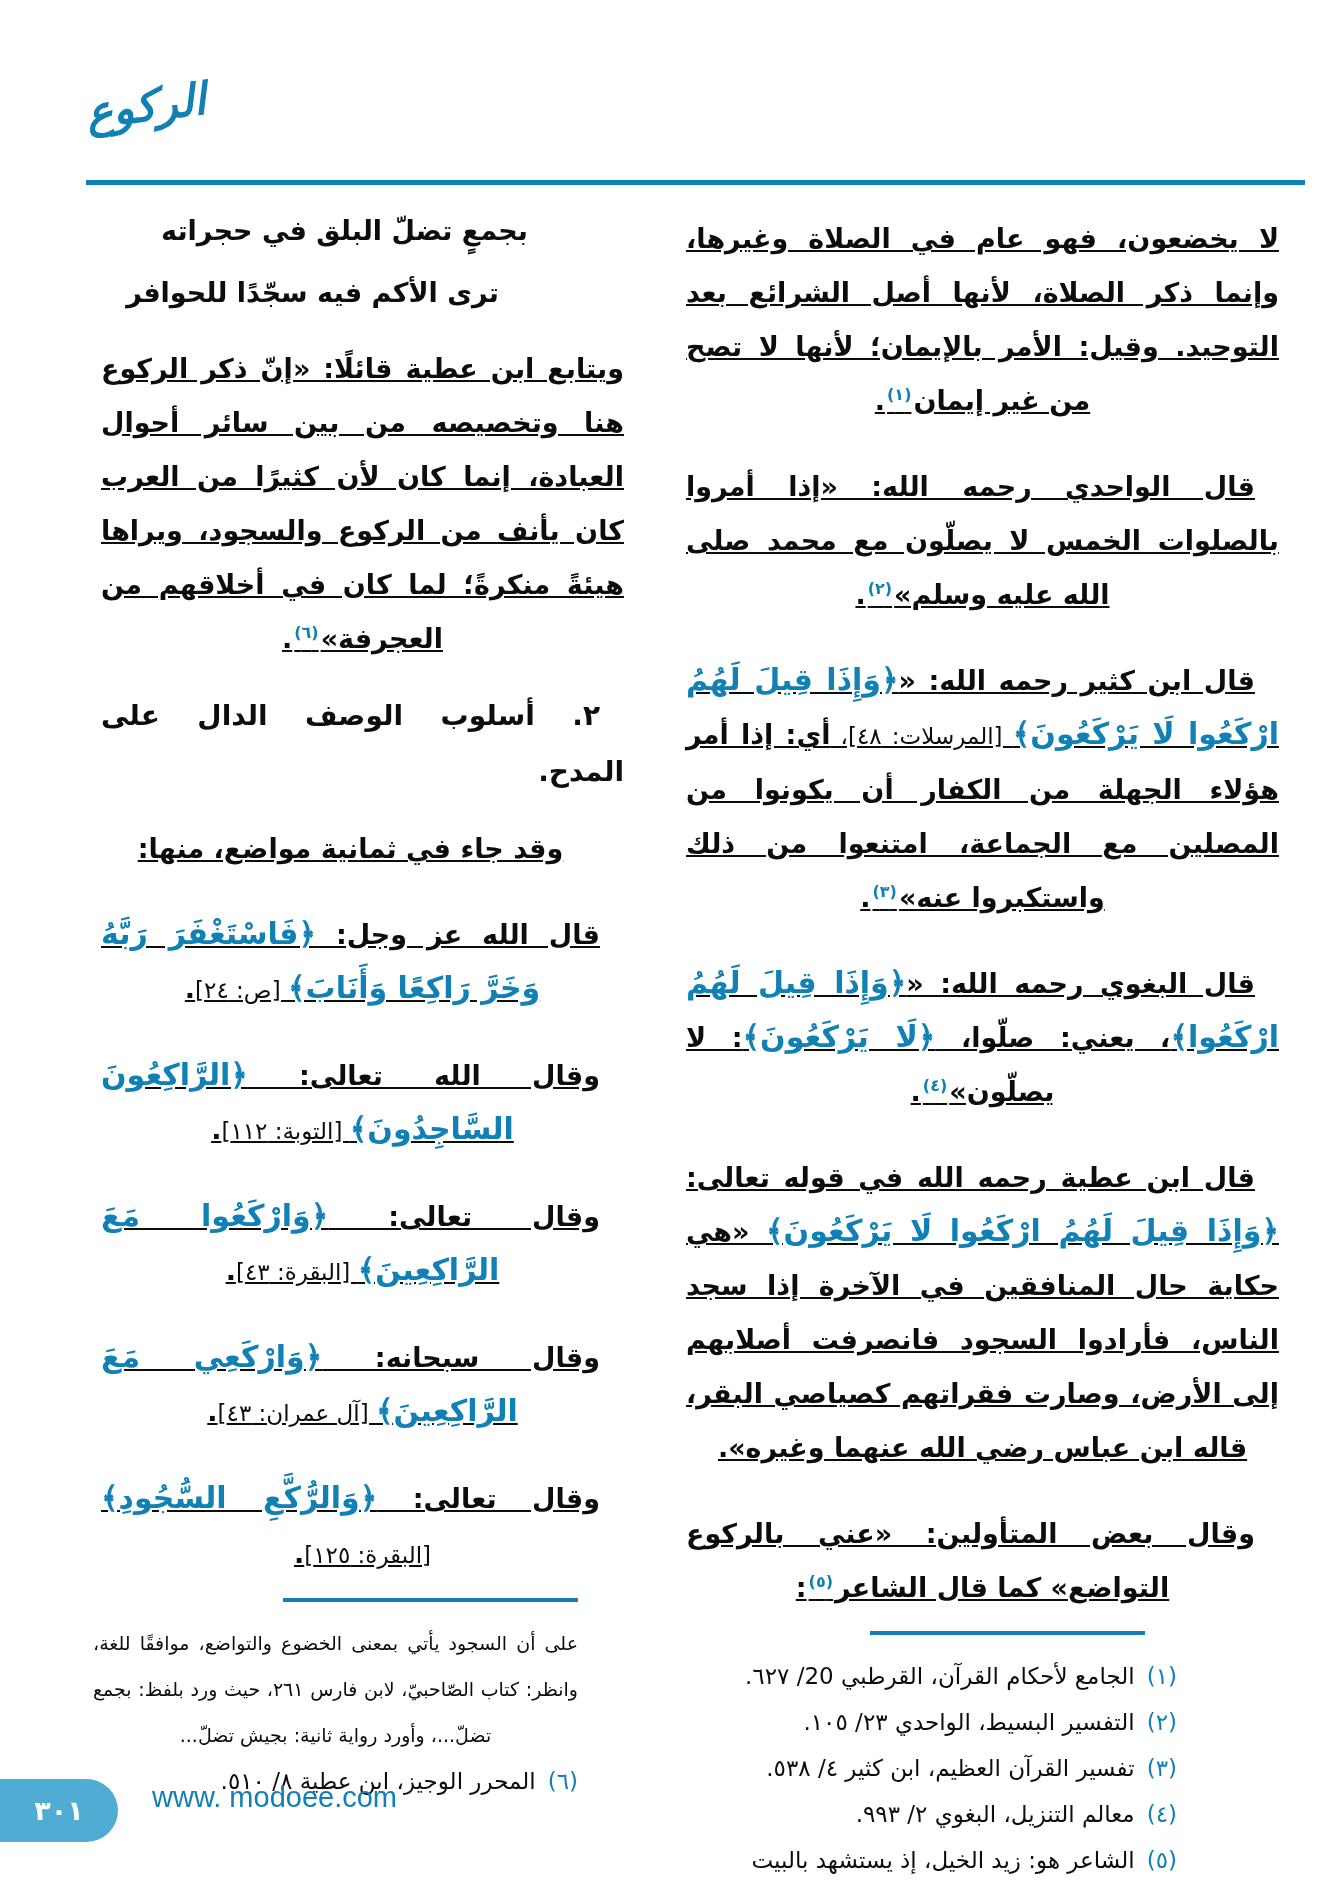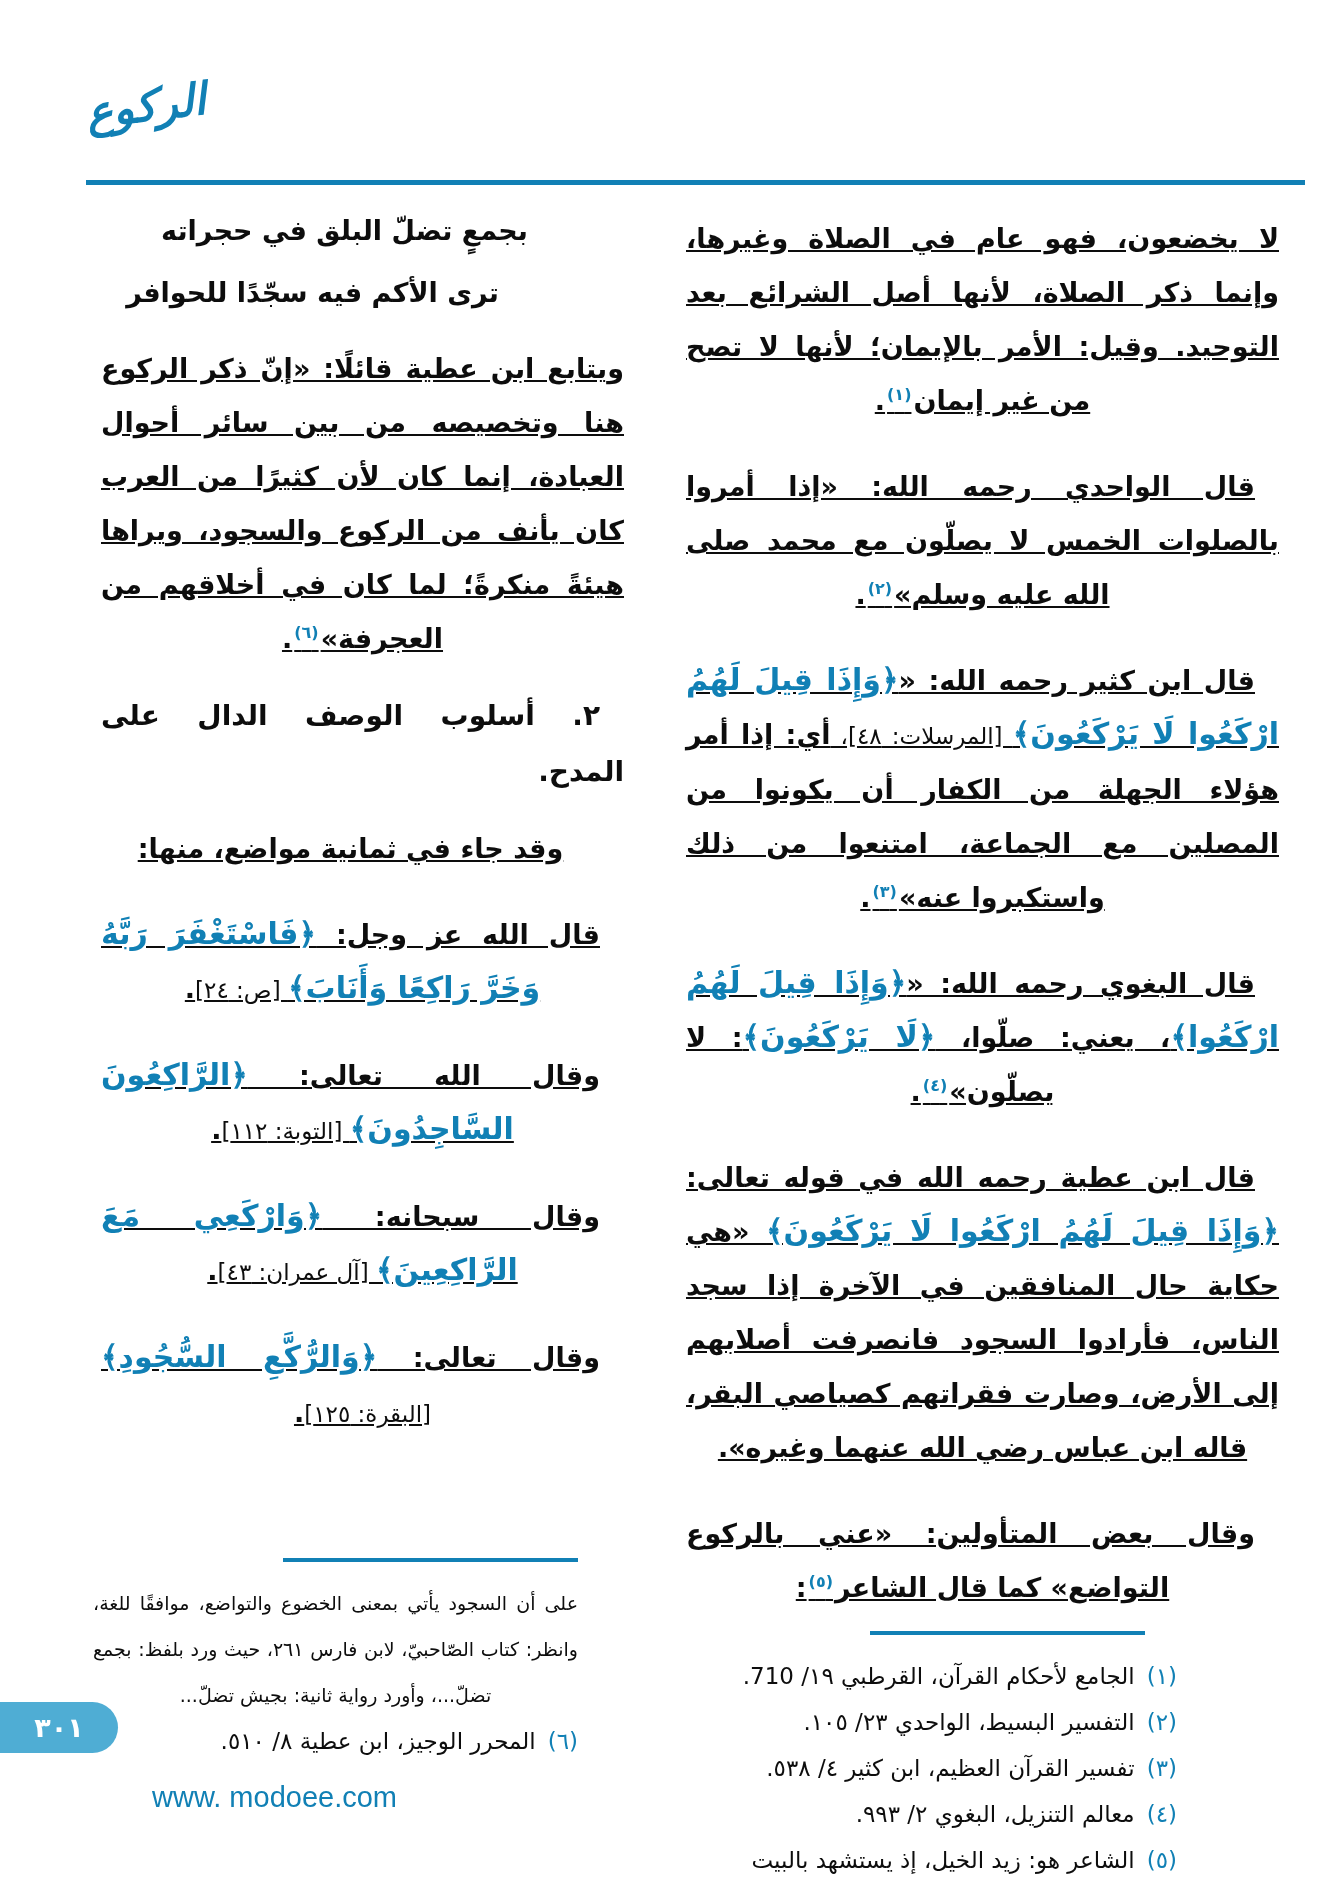--- a/index.html
+++ b/index.html
@@ -73,21 +73,21 @@
     font-size:23px;line-height:46px;font-weight:normal;
   }
   .fnote .num{color:var(--accent);white-space:nowrap;}
   .fnote .txt{text-align:right;}
   .fn-cont{
     font-size:19px;line-height:46px;font-weight:normal;margin:0;
     text-align:justify;text-align-last:center;
   }
   
   .page-pill{
-    position:absolute;left:0;top:1702px;width:118px;height:51px;
+    position:absolute;left:0;top:1779px;width:118px;height:63px;
     background:var(--pill);
     border-radius:0 32px 32px 0;
     display:flex;align-items:center;justify-content:center;
   }
   .page-number{color:#ffffff;font-size:27px;font-weight:bold;}
   .website{
     position:absolute;left:152px;top:1781px;
     direction:ltr;
     font-family:"Liberation Sans","DejaVu Sans",sans-serif;
     font-size:29px;color:var(--accent);font-weight:normal;
@@ -109,21 +109,21 @@
       <p class="para"><span class="seg-text">قال ابن كثير رحمه الله: «</span><span class="seg-verse">﴿وَإِذَا قِيلَ لَهُمُ ارْكَعُوا لَا يَرْكَعُونَ﴾</span><span class="seg-source"> [المرسلات: ٤٨]، </span><span class="seg-text">أي: إذا أمر هؤلاء الجهلة من الكفار أن يكونوا من المصلين مع الجماعة، امتنعوا من ذلك واستكبروا عنه»</span><sup class="ref">(٣)</sup><span class="seg-text">.</span></p>
       <p class="para"><span class="seg-text">قال البغوي رحمه الله: «</span><span class="seg-verse">﴿وَإِذَا قِيلَ لَهُمُ ارْكَعُوا﴾</span><span class="seg-text">، يعني: صلّوا، </span><span class="seg-verse">﴿لَا يَرْكَعُونَ﴾</span><span class="seg-text">: لا يصلّون»</span><sup class="ref">(٤)</sup><span class="seg-text">.</span></p>
       <p class="para"><span class="seg-text">قال ابن عطية رحمه الله في قوله تعالى: </span><span class="seg-verse">﴿وَإِذَا قِيلَ لَهُمُ ارْكَعُوا لَا يَرْكَعُونَ﴾</span><span class="seg-text"> «هي حكاية حال المنافقين في الآخرة إذا سجد الناس، فأرادوا السجود فانصرفت أصلابهم إلى الأرض، وصارت فقراتهم كصياصي البقر، قاله ابن عباس رضي الله عنهما وغيره».</span></p>
       <p class="para"><span class="seg-text">وقال بعض المتأولين: «عني بالركوع التواضع» كما قال الشاعر</span><sup class="ref">(٥)</sup><span class="seg-text">:</span></p>
 
       <div class="fn-block">
         <div class="fn-divider"></div>
         <div class="fnotes-right">
           <div class="fnote">
             <span class="num">(١)</span>
-            <span class="txt">الجامع لأحكام القرآن، القرطبي ١٩/ 710.</span>
+            <span class="txt">الجامع لأحكام القرآن، القرطبي 20/ ٦٢٧.</span>
           </div>
           <div class="fnote">
             <span class="num">(٢)</span>
             <span class="txt">التفسير البسيط، الواحدي ٢٣/ ١٠٥.</span>
           </div>
           <div class="fnote">
             <span class="num">(٣)</span>
             <span class="txt">تفسير القرآن العظيم، ابن كثير ٤/ ٥٣٨.</span>
           </div>
           <div class="fnote">
@@ -141,20 +141,21 @@
     <div class="col col-left">
       <div class="poem">
         <div class="poem-line l1">بجمعٍ تضلّ البلق في حجراته</div>
         <div class="poem-line l2">ترى الأكم فيه سجّدًا للحوافر</div>
       </div>
       <p class="para flush"><span class="seg-text">ويتابع ابن عطية قائلًا: «إنّ ذكر الركوع هنا وتخصيصه من بين سائر أحوال العبادة، إنما كان لأن كثيرًا من العرب كان يأنف من الركوع والسجود، ويراها هيئةً منكرةً؛ لما كان في أخلاقهم من العجرفة»</span><sup class="ref">(٦)</sup><span class="seg-text">.</span></p>
       <h3 class="heading">٢. أسلوب الوصف الدال على المدح.</h3>
       <p class="para"><span class="seg-text">وقد جاء في ثمانية مواضع، منها:</span></p>
       <p class="para"><span class="seg-text">قال الله عز وجل: </span><span class="seg-verse">﴿فَاسْتَغْفَرَ رَبَّهُ وَخَرَّ رَاكِعًا وَأَنَابَ﴾</span><span class="seg-source"> [ص: ٢٤]</span><span class="seg-text">.</span></p>
       <p class="para"><span class="seg-text">وقال الله تعالى: </span><span class="seg-verse">﴿الرَّاكِعُونَ السَّاجِدُونَ﴾</span><span class="seg-source"> [التوبة: ١١٢]</span><span class="seg-text">.</span></p>
+      <p class="para"><span class="seg-text">وقال تعالى: </span><span class="seg-verse">﴿وَارْكَعُوا مَعَ الرَّاكِعِينَ﴾</span><span class="seg-source"> [البقرة: ٤٣]</span><span class="seg-text">.</span></p>
       <p class="para"><span class="seg-text">وقال سبحانه: </span><span class="seg-verse">﴿وَارْكَعِي مَعَ الرَّاكِعِينَ﴾</span><span class="seg-source"> [آل عمران: ٤٣]</span><span class="seg-text">.</span></p>
       <p class="para"><span class="seg-text">وقال تعالى: </span><span class="seg-verse">﴿وَالرُّكَّعِ السُّجُودِ﴾</span><span class="seg-source"> [البقرة: ١٢٥]</span><span class="seg-text">.</span></p>
 
       <div class="fn-block">
         <div class="fn-divider"></div>
         <div class="fnotes-left">
           <p class="fn-cont">على أن السجود يأتي بمعنى الخضوع والتواضع، موافقًا للغة، وانظر: كتاب الصّاحبيّ، لابن فارس ٢٦١، حيث ورد بلفظ: بجمع تضلّ...، وأورد رواية ثانية: بجيش تضلّ...</p>
           <div class="fnote">
             <span class="num">(٦)</span>
             <span class="txt">المحرر الوجيز، ابن عطية ٨/ ٥١٠.</span>

